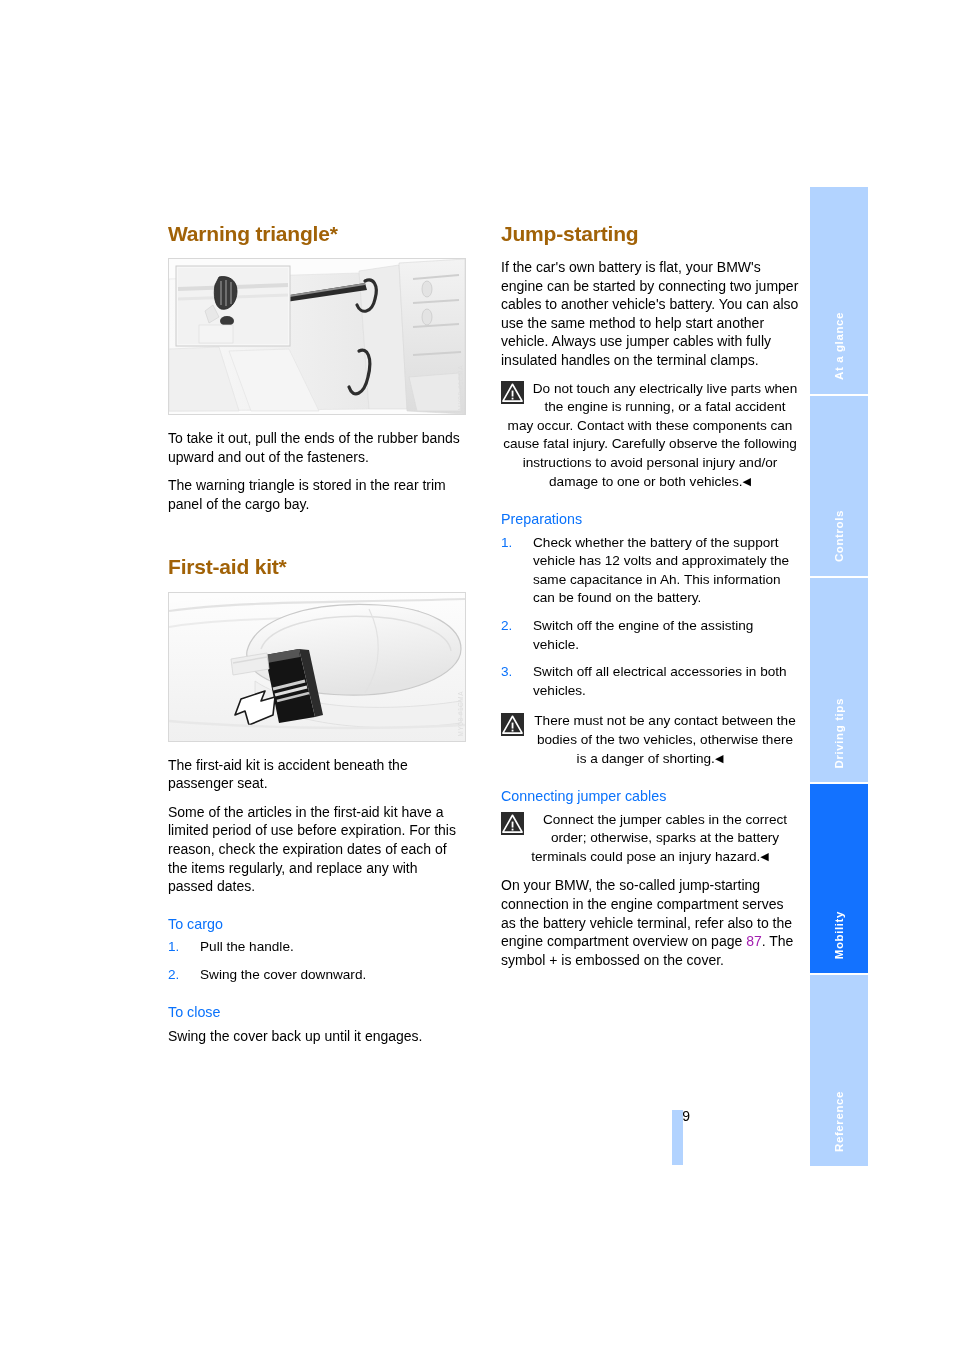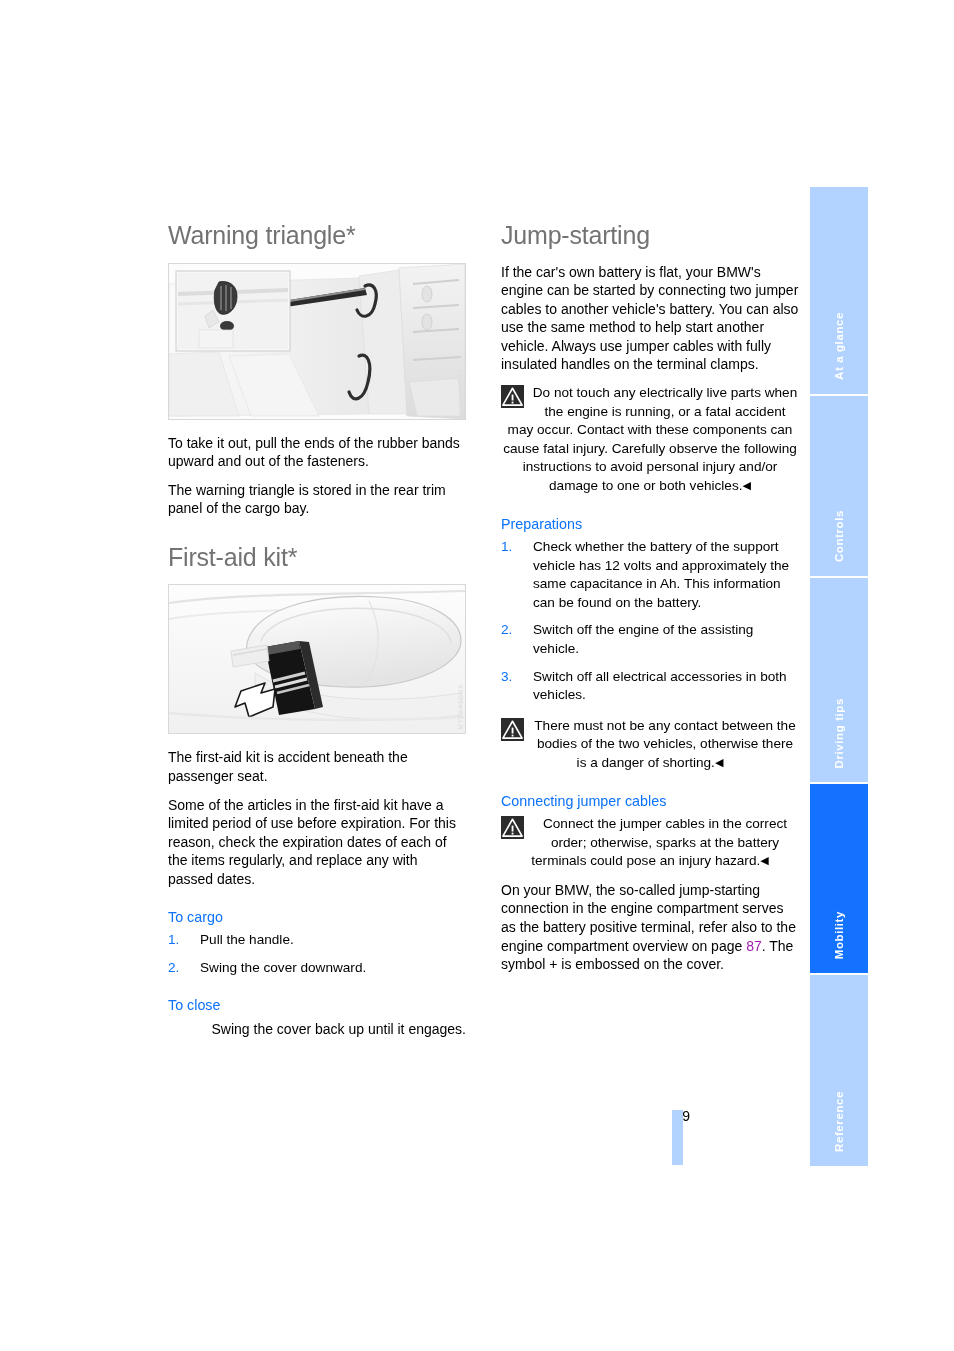--- a/index.html
+++ b/index.html
@@ -28,41 +28,41 @@
   
   .col {
     position: absolute;
     top: 222px;
     width: 298px;
   }
   .col-left  { left: 168px; }
   .col-right { left: 482px; margin-left: 19px; }
 
   h1.sec-title {
-    font-size: 25px;
-    font-weight: normal;
-    color: #737373;
+    font-size: 21px;
+    font-weight: bold;
+    color: #a16207;
     margin: 0 0 13px 0;
     letter-spacing: -0.2px;
     line-height: 1.1;
   }
   h2.sub-title {
     font-size: 14.3px;
     font-weight: normal;
     color: #0a72fb;
     margin: 20px 0 6px 0;
     line-height: 1.15;
   }
   p.body {
     font-size: 14px;
     line-height: 18.6px;
     margin: 0 0 10px 0;
     color: #000;
   }
-  p.body.tight { margin-bottom: 16px; text-align: right; }
+  p.body.tight { margin-bottom: 16px; }
 
   
   .figure {
     width: 296px;
     border: 1px solid #d8d8d8;
     background: #fbfbfb;
     position: relative;
     overflow: hidden;
     margin: 0 0 14px 0;
   }
@@ -232,21 +232,21 @@
         <ellipse cx="58" cy="62" rx="7" ry="5" fill="#3a3a3a"></ellipse>
         <path d="M 36 52 L 44 46 L 50 58 L 40 64 Z" fill="#e8e8e8" stroke="#d4d4d4" stroke-width="0.7"></path>
         <rect x="30" y="66" width="34" height="18" fill="#f4f4f4" stroke="#e0e0e0" stroke-width="0.7"></rect>
       </svg>
       <span class="wmark">MY08 #1CMA</span>
     </div>
 
     <p class="body">To take it out, pull the ends of the rubber bands upward and out of the fasteners.</p>
     <p class="body">The warning triangle is stored in the rear trim panel of the cargo bay.</p>
 
-    <h1 class="sec-title" style="margin-top:26px;">First-aid kit*</h1>
+    <h1 class="sec-title" style="margin-top:42px;">First-aid kit*</h1>
 
     <div class="figure fig2">
       <svg width="296" height="148" viewBox="0 0 296 148">
         <defs>
           <linearGradient id="seat" x1="0" y1="0" x2="0.3" y2="1">
             <stop offset="0" stop-color="#ffffff"></stop>
               <stop offset="1" stop-color="#e4e4e4"></stop>
           </linearGradient>
           <linearGradient id="floor" x1="0" y1="0" x2="0" y2="1">
             <stop offset="0" stop-color="#fdfdfd"></stop>
@@ -350,21 +350,21 @@
     <div class="note">
       <svg class="warn-icon" viewBox="0 0 24 24">
         <rect x="0" y="0" width="24" height="24" fill="#2b2b2b"></rect>
         <path d="M 12 3.4 L 22 21 L 2 21 Z" fill="none" stroke="#ffffff" stroke-width="1.7" stroke-linejoin="round"></path>
         <rect x="11.1" y="10" width="1.9" height="6.2" fill="#ffffff"></rect>
         <rect x="11.1" y="17.4" width="1.9" height="1.9" fill="#ffffff"></rect>
       </svg>
       <span>Connect the jumper cables in the correct order; otherwise, sparks at the battery terminals could pose an injury hazard.</span><span class="endmark">◀</span>
     </div>
 
-    <p class="body"><span>On your BMW, the so-called jump-starting connection in the engine compartment serves as the battery positive terminal, refer also to the engine compartment overview on page </span><span class="pageref">87</span><span>. The symbol + is embossed on the cover.</span></p>
+    <p class="body"><span>On your BMW, the so-called jump-starting connection in the engine compartment serves as the battery vehicle terminal, refer also to the engine compartment overview on page </span><span class="pageref">87</span><span>. The symbol + is embossed on the cover.</span></p>
   </div>
 
   <div class="tabrail">
     <div class="tab t0">
       <span class="tlabel">At a glance</span>
     </div>
     <div class="tab t1">
       <span class="tlabel">Controls</span>
     </div>
     <div class="tab t2">

